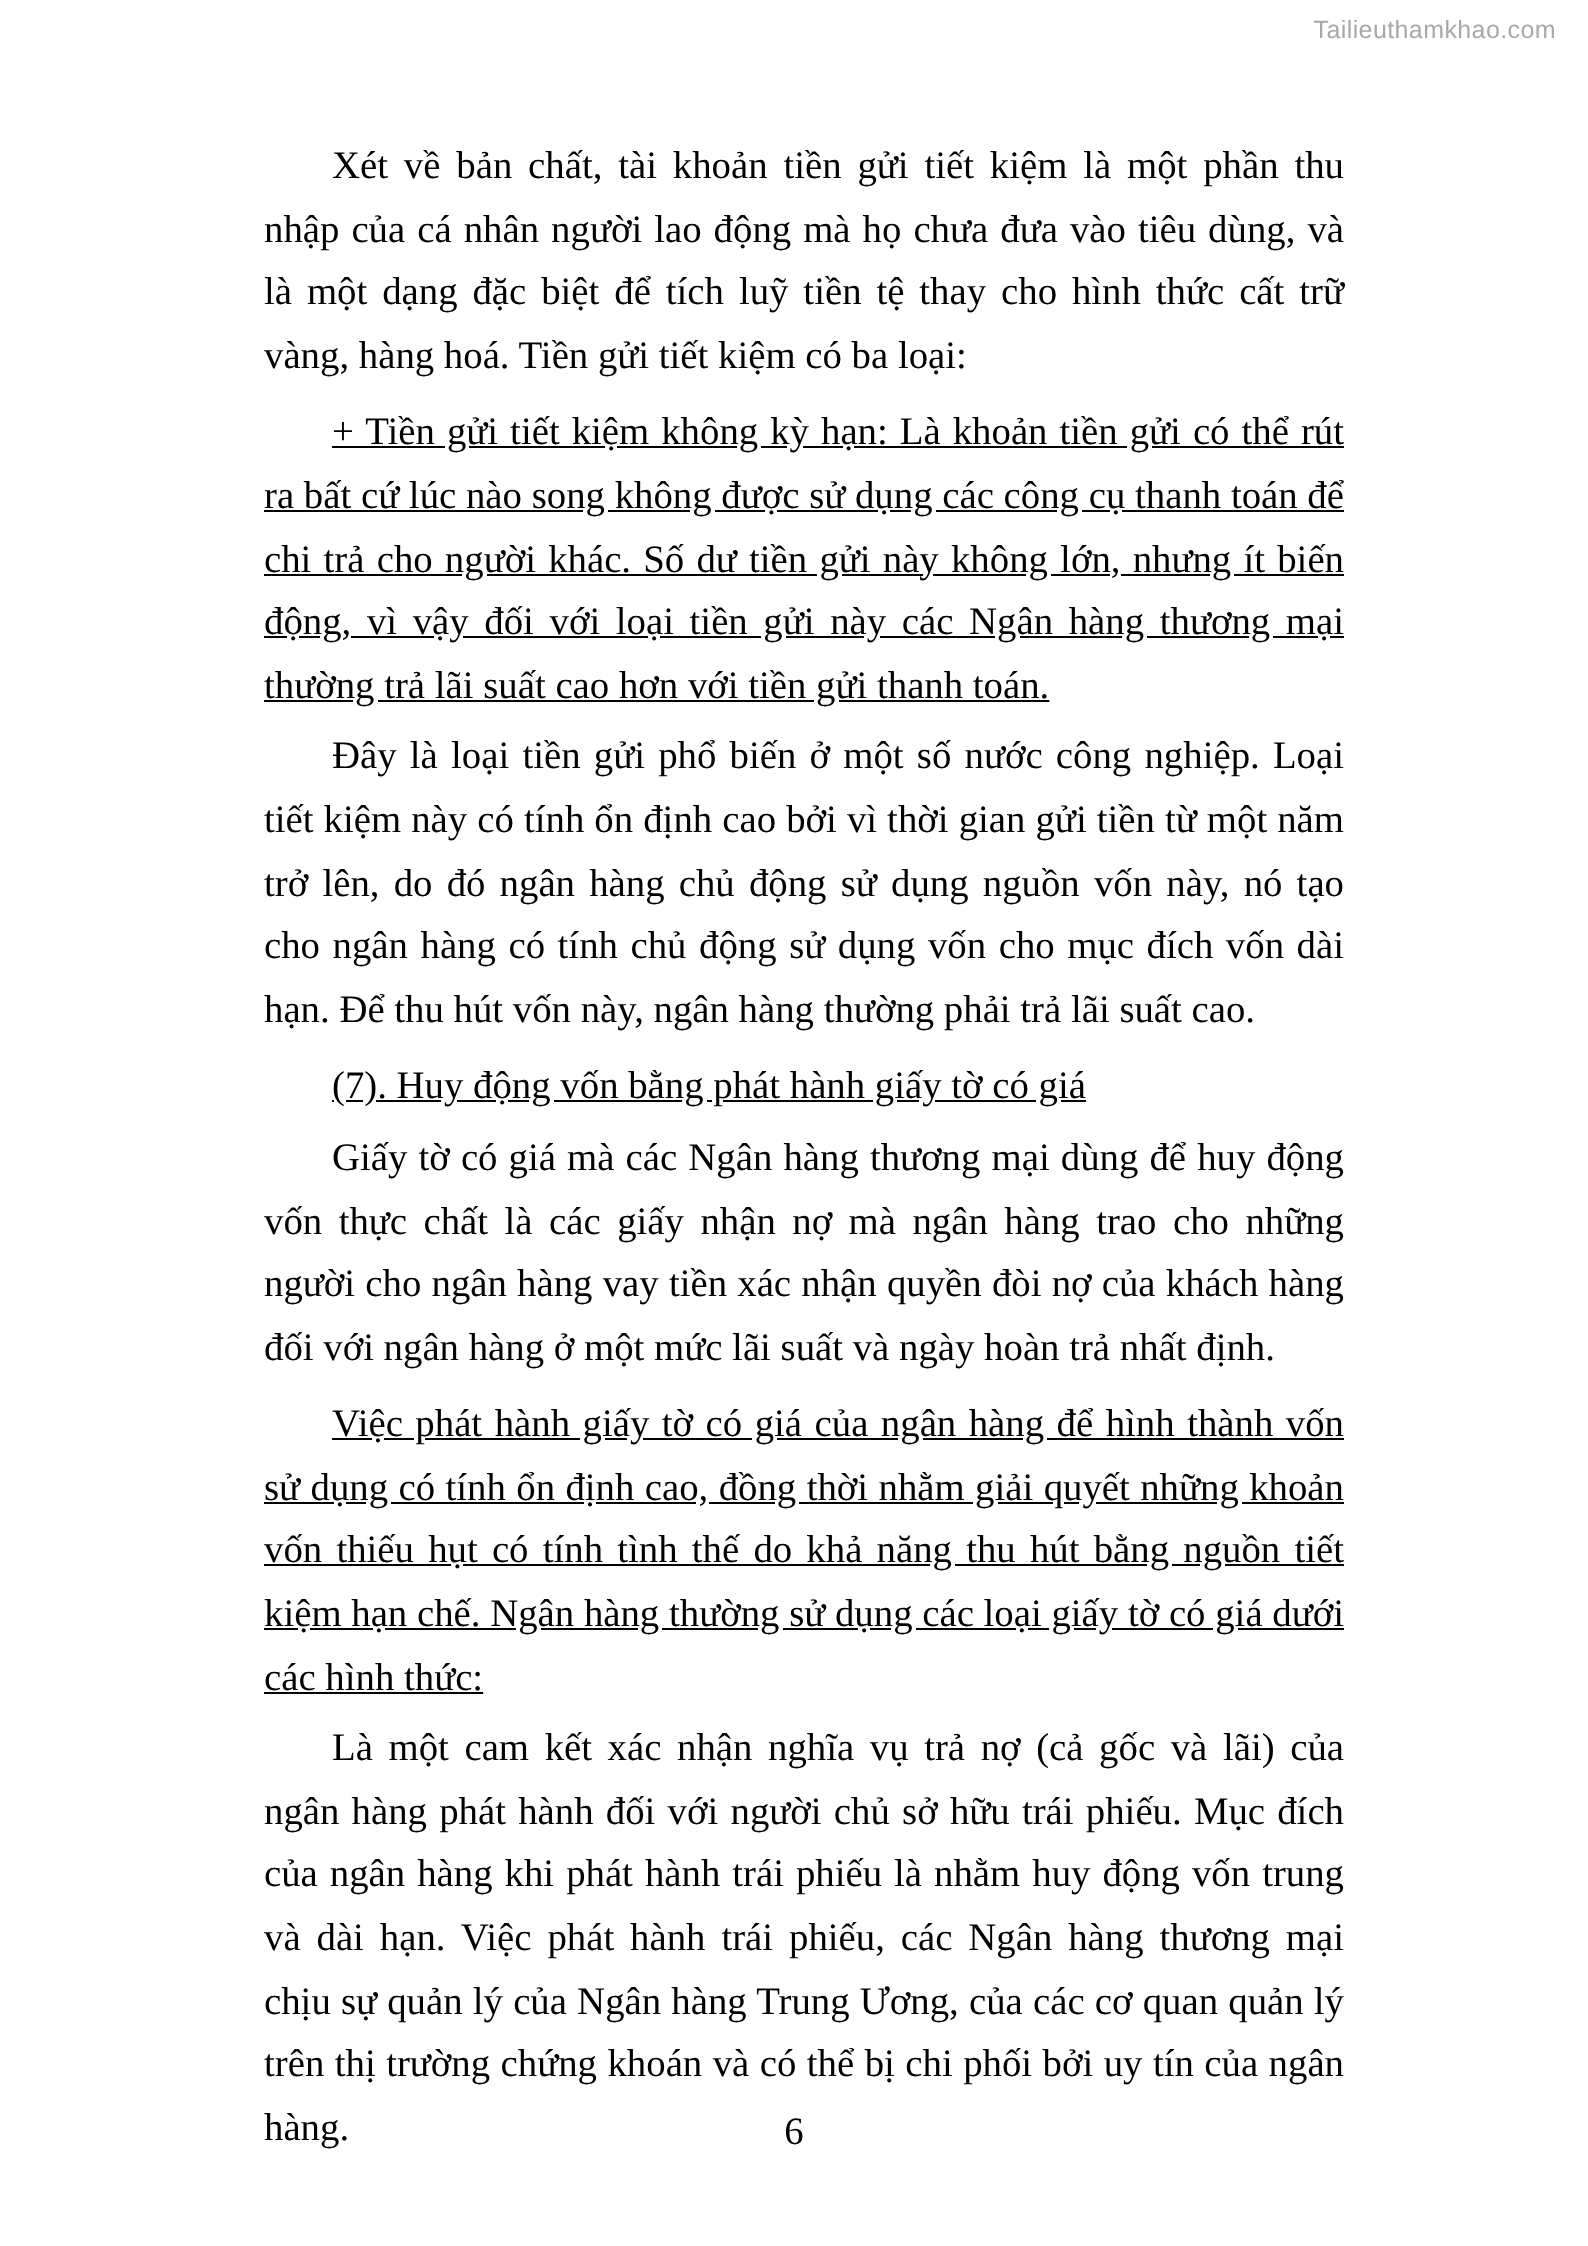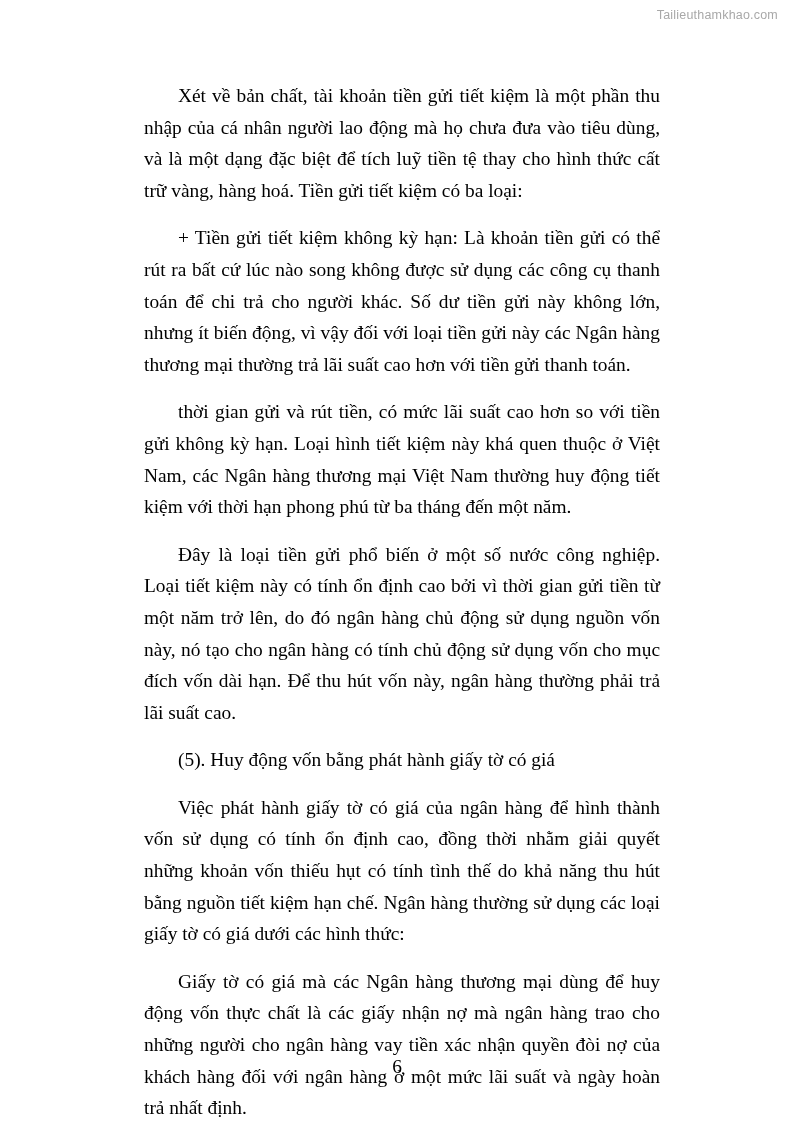--- a/index.html
+++ b/index.html
@@ -36,31 +36,32 @@
   }
 
   .content {
     position: absolute;
     left: 128px;
     top: 64px;
     width: 548px;
   }
 
   p.para {
-    margin: 16px;
+    margin: 4px;
     font-size: 19.4px;
     line-height: 31.6px;
     text-align: justify;
     text-justify: inter-word;
     text-indent: 34px;
     hyphens: none;
   }
 
   p.gap-top {
     margin-top: 7px;
+    text-decoration: underline;
   }
 
   p.gap-small {
     margin-top: 2px;
   }
 
   .pagenum {
     position: absolute;
     left: 0;
     right: 0;
@@ -77,30 +78,29 @@
 
   <div class="watermark">Tailieuthamkhao.com</div>
 
   <div class="content">
 
     <p class="para">Xét về bản chất, tài khoản tiền gửi tiết kiệm là một phần thu nhập của cá nhân người lao động mà họ chưa đưa vào tiêu dùng, và là một dạng đặc biệt để tích luỹ tiền tệ thay cho hình thức cất trữ vàng, hàng hoá. Tiền gửi tiết kiệm có ba loại:</p>
 
     <p class="para gap-top">+ Tiền gửi tiết kiệm không kỳ hạn: Là khoản tiền gửi có thể rút ra bất cứ lúc nào song không được sử dụng các công cụ thanh toán để chi trả cho người khác. Số dư tiền gửi này không lớn, nhưng ít biến động, vì vậy đối với loại tiền gửi này các Ngân hàng thương mại thường trả lãi suất cao hơn với tiền gửi thanh toán.</p>
 
 
-    <p class="para gap-top">thời gian gửi và rút tiền, có mức lãi suất cao hơn so với tiền gửi không kỳ hạn. Loại hình tiết kiệm này khá quen thuộc ở Việt Nam, các Ngân hàng thương mại Việt Nam thường huy động tiết kiệm với thời hạn phong phú từ ba tháng đến một năm.</p>
 
 
     <p class="para gap-small">Đây là loại tiền gửi phổ biến ở một số nước công nghiệp. Loại tiết kiệm này có tính ổn định cao bởi vì thời gian gửi tiền từ một năm trở lên, do đó ngân hàng chủ động sử dụng nguồn vốn này, nó tạo cho ngân hàng có tính chủ động sử dụng vốn cho mục đích vốn dài hạn. Để thu hút vốn này, ngân hàng thường phải trả lãi suất cao.</p>
 
-    <p class="para gap-top">(5). Huy động vốn bằng phát hành giấy tờ có giá</p>
+    <p class="para gap-top">(7). Huy động vốn bằng phát hành giấy tờ có giá</p>
+
+    <p class="para gap-small">Giấy tờ có giá mà các Ngân hàng thương mại dùng để huy động vốn thực chất là các giấy nhận nợ mà ngân hàng trao cho những người cho ngân hàng vay tiền xác nhận quyền đòi nợ của khách hàng đối với ngân hàng ở một mức lãi suất và ngày hoàn trả nhất định.</p>
 
     <p class="para gap-top">Việc phát hành giấy tờ có giá của ngân hàng để hình thành vốn sử dụng có tính ổn định cao, đồng thời nhằm giải quyết những khoản vốn thiếu hụt có tính tình thế do khả năng thu hút bằng nguồn tiết kiệm hạn chế. Ngân hàng thường sử dụng các loại giấy tờ có giá dưới các hình thức:</p>
-
-    <p class="para gap-small">Giấy tờ có giá mà các Ngân hàng thương mại dùng để huy động vốn thực chất là các giấy nhận nợ mà ngân hàng trao cho những người cho ngân hàng vay tiền xác nhận quyền đòi nợ của khách hàng đối với ngân hàng ở một mức lãi suất và ngày hoàn trả nhất định.</p>
 
 
     <p class="para gap-small">Là một cam kết xác nhận nghĩa vụ trả nợ (cả gốc và lãi) của ngân hàng phát hành đối với người chủ sở hữu trái phiếu. Mục đích của ngân hàng khi phát hành trái phiếu là nhằm huy động vốn trung và dài hạn. Việc phát hành trái phiếu, các Ngân hàng thương mại chịu sự quản lý của Ngân hàng Trung Ương, của các cơ quan quản lý trên thị trường chứng khoán và có thể bị chi phối bởi uy tín của ngân hàng.</p>
 
   </div>
 
   <div class="pagenum">6</div>
 
 </div>
 

